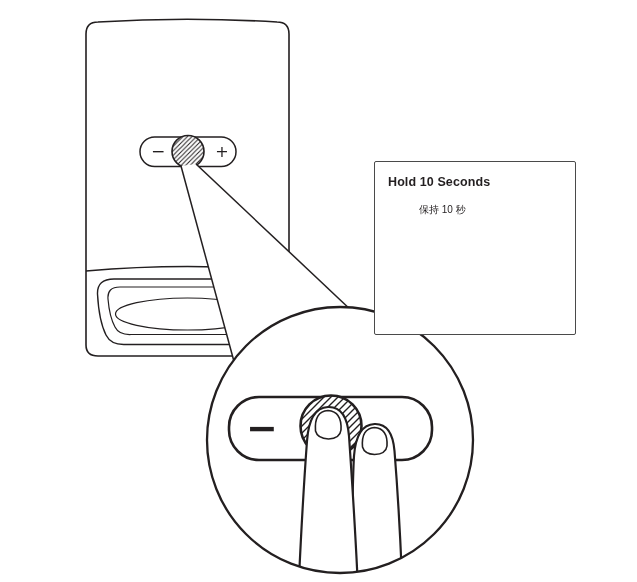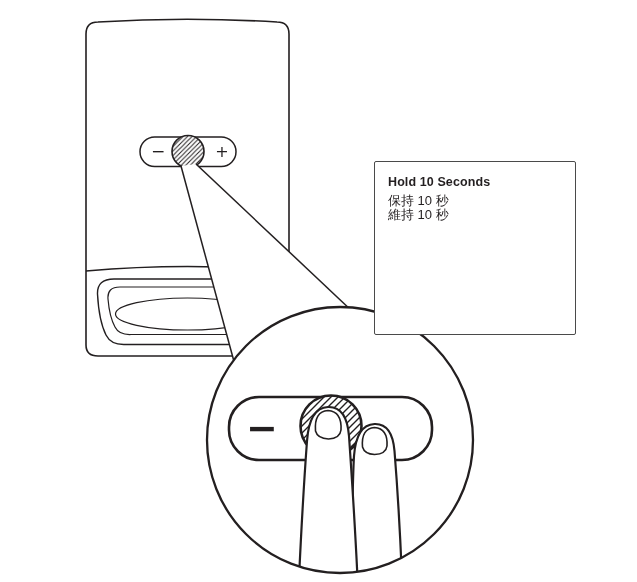--- a/index.html
+++ b/index.html
@@ -21,26 +21,26 @@
     width: 202px;
     height: 174px;
     border: 1px solid #4a4a4a;
     border-radius: 2px;
     padding: 13px 8px 0 13px;
     background: #ffffff;
   }
   .note-title {
     font-size: 12.5px;
     font-weight: bold;
-    margin-bottom: 5px;
+    margin-bottom: 14px;
     letter-spacing: 0.1px;
   }
   .note-line { font-size: 8.5px; line-height: 11.2px; white-space: nowrap; }
   .note-cjk { margin-top: 4px; }
-  .note-cjk .note-line { font-size: 13px; line-height: 13.5px; }
+  .note-cjk .note-line { font-size: 10px; line-height: 13.5px; margin-left: 31px; }
   text { font-family: "DejaVu Sans", "Liberation Sans", sans-serif; fill: #231f20; }
 </style>
 </head>
 <body>
 
 <div class="stage">
 
   <svg width="637" height="582" viewBox="0 0 637 582">
     <defs>
       <pattern id="hatchS" width="4.5" height="4.5" patternUnits="userSpaceOnUse">
@@ -95,17 +95,16 @@
       </g>
 
       <circle cx="340" cy="440" r="133" fill="none" stroke="#231f20" stroke-width="2.3"></circle>
     </g>
   </svg>
 
   <div class="note">
     <div class="note-title">Hold 10 Seconds</div>
     <div class="note-cjk">
       <div class="note-line">保持 10 秒</div>
-      <div class="note-line">維持 10 秒</div>
     </div>
   </div>
 
 </div>
 
 </body></html>

